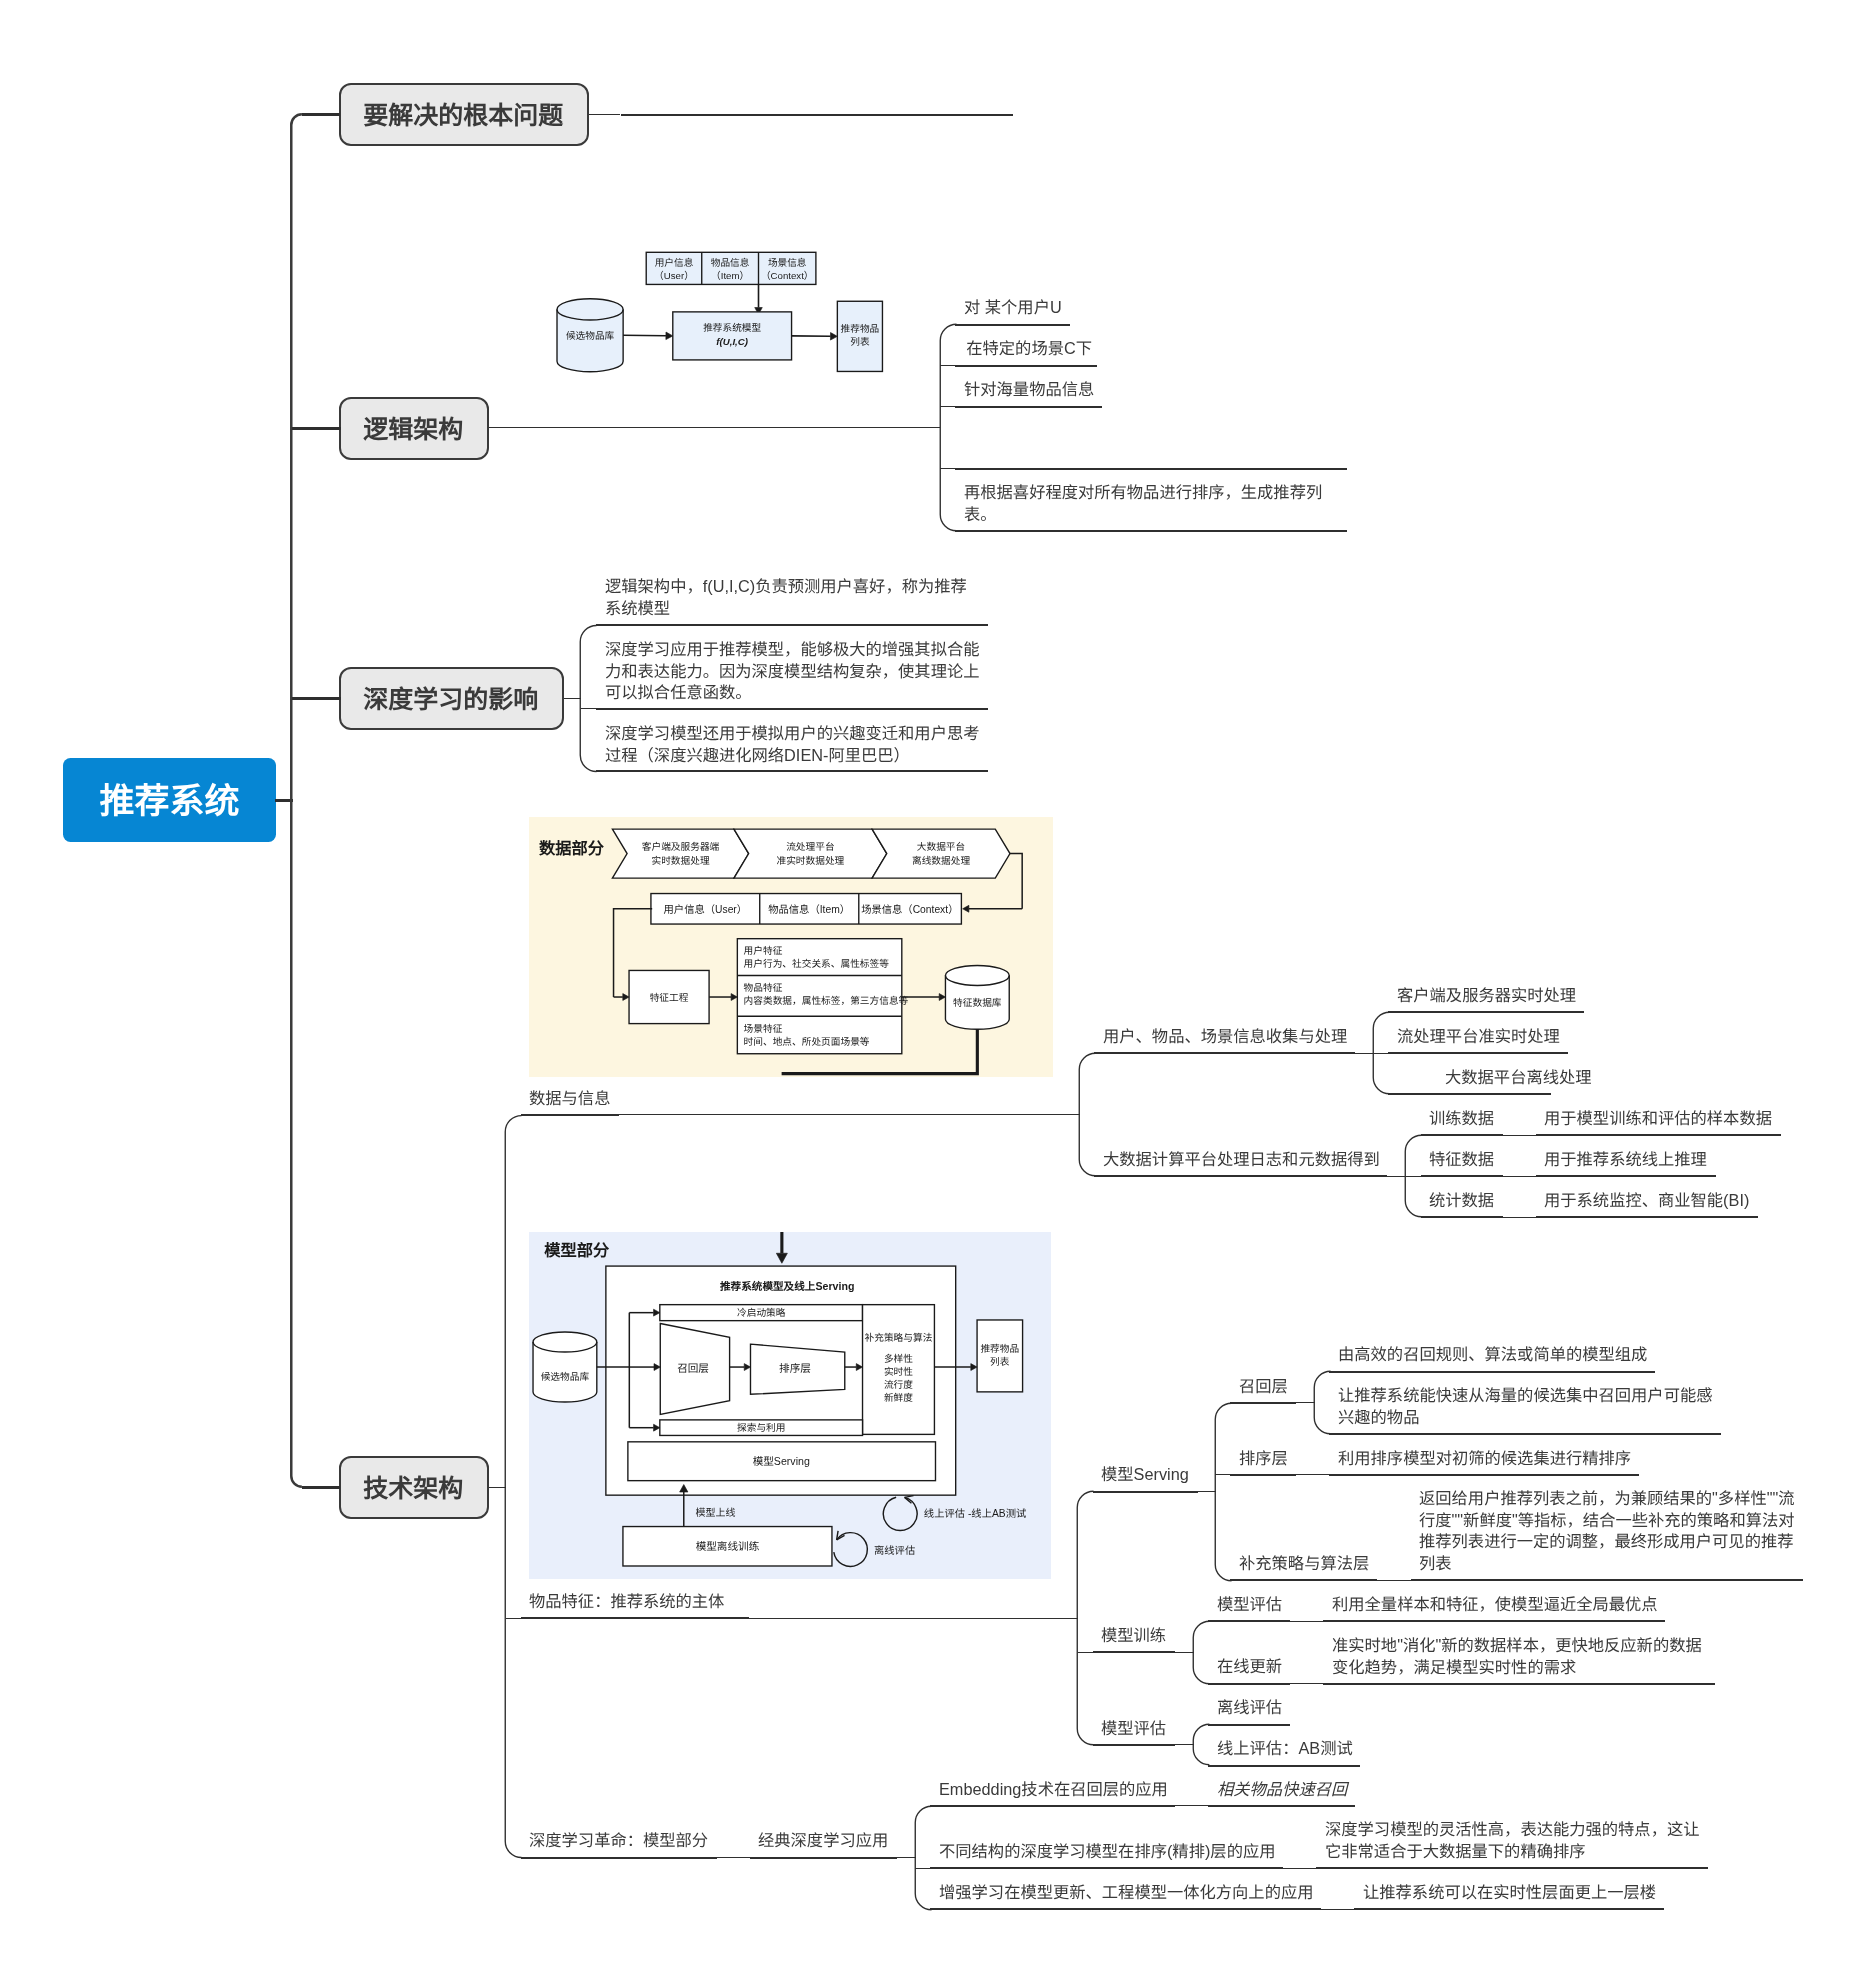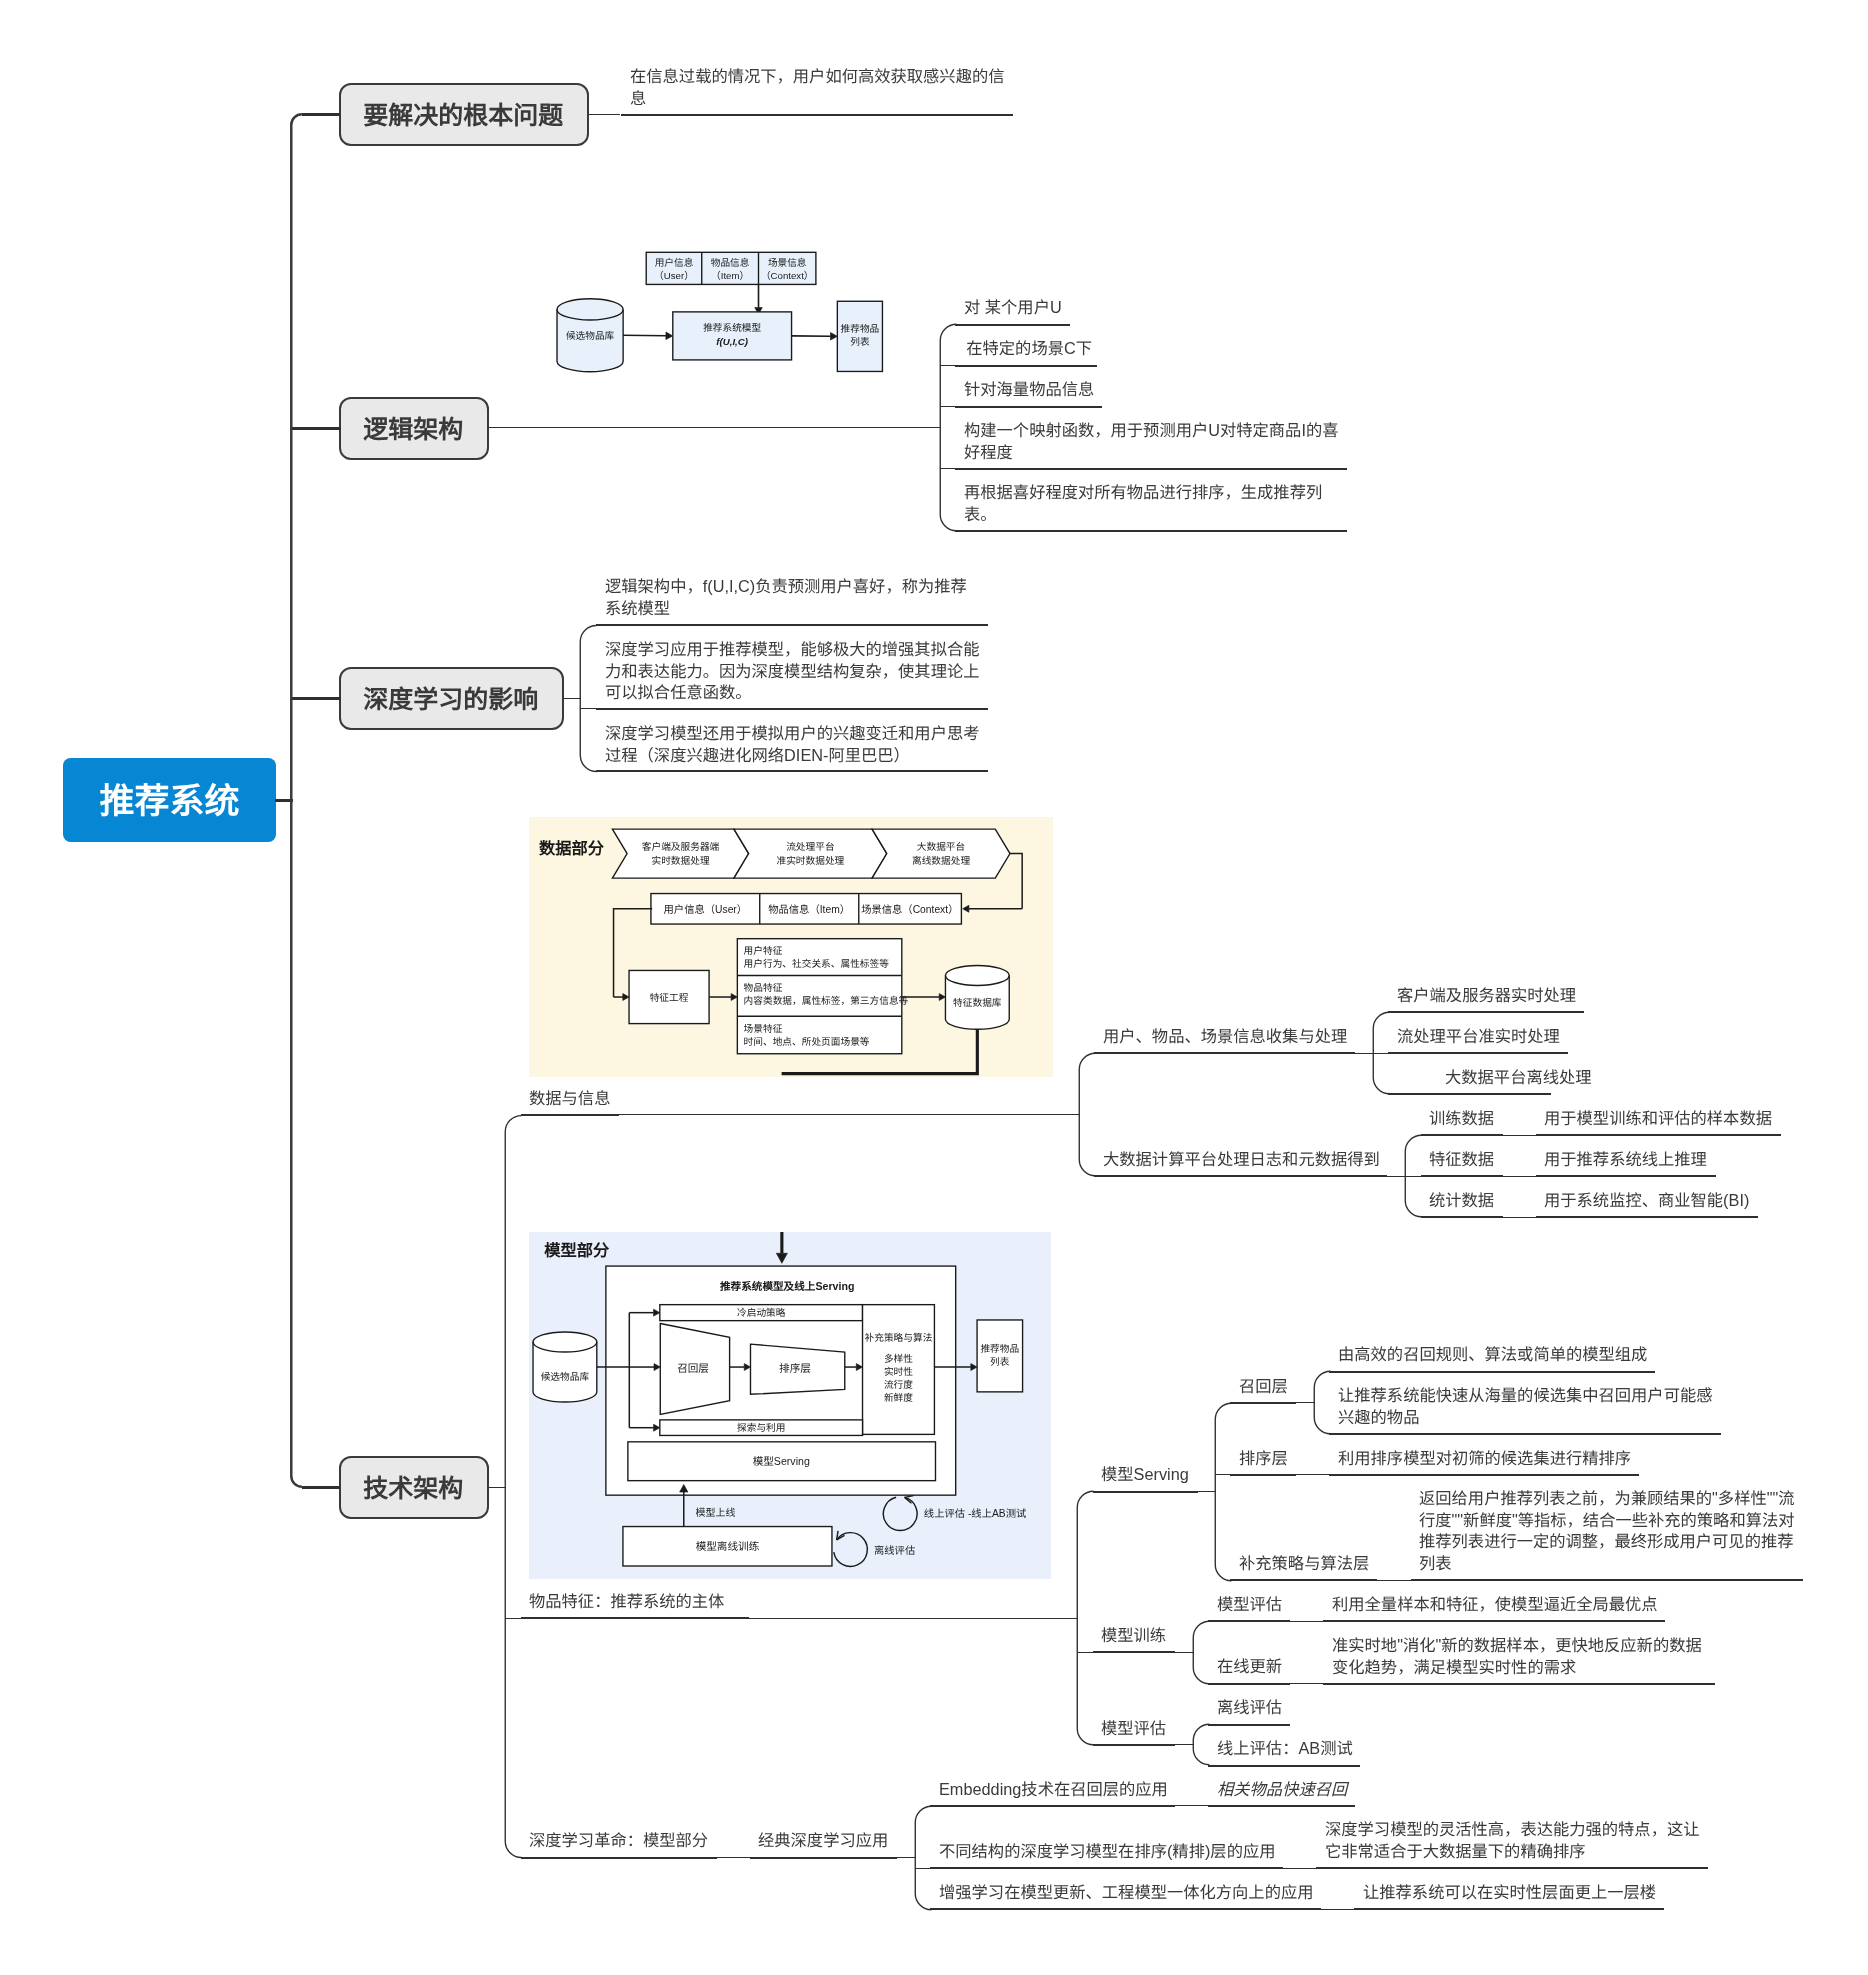--- a/index.html
+++ b/index.html
@@ -19,39 +19,37 @@
 </style>
 </head>
 <body>
 
 <div id="page">
     <div class="bbox" style="left: 339px; top: 83px; width: 250px; height: 63px;">
       <span>要解决的根本问题</span>
     </div>
     <div style="position: absolute; left: 589px; top: 114px; width: 31px; height: 1.1px; background: rgb(47, 47, 47);"></div>
     <div style="position: absolute; left: 621px; top: 114px; width: 392px; height: 1.8px; background: rgb(47, 47, 47);"></div>
-    <div class="mtext" style="left: 630px; top: 66px; width: 377px;">在信息过载的情况下，用户如何高效获取感兴趣的信息</div>
     <div class="bbox" style="left: 339px; top: 397px; width: 150px; height: 63px;">
       <span>逻辑架构</span>
     </div>
     <div style="position: absolute; left: 489px; top: 427px; width: 451px; height: 1.1px; background: rgb(47, 47, 47);"></div>
     <svg width="5" height="209" viewBox="0 0 8 334.4000000000001" style="position: absolute; left: 939px; top: 323px; overflow: visible;">
       <path d="M 28 2 A 26 26 0 0 0 2 28 L 2 306.4000000000001 A 26 26 0 0 0 28 332.4000000000001" stroke="#2f2f2f" stroke-width="2.2" fill="none" stroke-linecap="butt" stroke-linejoin="round"></path>
     </svg>
     <div style="position: absolute; left: 940px; top: 365px; width: 15px; height: 1.1px; background: rgb(47, 47, 47);"></div>
     <div style="position: absolute; left: 940px; top: 406px; width: 15px; height: 1.1px; background: rgb(47, 47, 47);"></div>
     <div style="position: absolute; left: 940px; top: 468px; width: 15px; height: 1.1px; background: rgb(47, 47, 47);"></div>
     <div style="position: absolute; left: 955px; top: 324px; width: 115px; height: 1.8px; background: rgb(47, 47, 47);"></div>
     <div class="mtext" style="left: 964px; top: 297px; width: 100px;">对 某个用户U</div>
     <div style="position: absolute; left: 955px; top: 365px; width: 142px; height: 1.8px; background: rgb(47, 47, 47);"></div>
     <div class="mtext" style="left: 964px; top: 338px; width: 128px; text-align: right;">在特定的场景C下</div>
     <div style="position: absolute; left: 955px; top: 406px; width: 147px; height: 1.8px; background: rgb(47, 47, 47);"></div>
     <div class="mtext" style="left: 964px; top: 379px; width: 133px;">针对海量物品信息</div>
     <div style="position: absolute; left: 955px; top: 468px; width: 392px; height: 1.8px; background: rgb(47, 47, 47);"></div>
-    <div class="mtext" style="left: 964px; top: 420px; width: 377px;">构建一个映射函数，用于预测用户U对特定商品I的喜好程度</div>
     <div style="position: absolute; left: 955px; top: 530px; width: 392px; height: 1.8px; background: rgb(47, 47, 47);"></div>
     <div class="mtext" style="left: 964px; top: 482px; width: 377px;">再根据喜好程度对所有物品进行排序，生成推荐列表。</div>
     <div class="bbox" style="left: 339px; top: 667px; width: 225px; height: 63px;">
       <span>深度学习的影响</span>
     </div>
     <div style="position: absolute; left: 564px; top: 698px; width: 17px; height: 1.1px; background: rgb(47, 47, 47);"></div>
     <svg width="5" height="149" viewBox="0 0 8 237.60000000000014" style="position: absolute; left: 579px; top: 624px; overflow: visible;">
       <path d="M 28 2 A 26 26 0 0 0 2 28 L 2 209.60000000000014 A 26 26 0 0 0 28 235.60000000000014" stroke="#2f2f2f" stroke-width="2.2" fill="none" stroke-linecap="butt" stroke-linejoin="round"></path>
     </svg>
     <div style="position: absolute; left: 581px; top: 708px; width: 15px; height: 1.1px; background: rgb(47, 47, 47);"></div>

